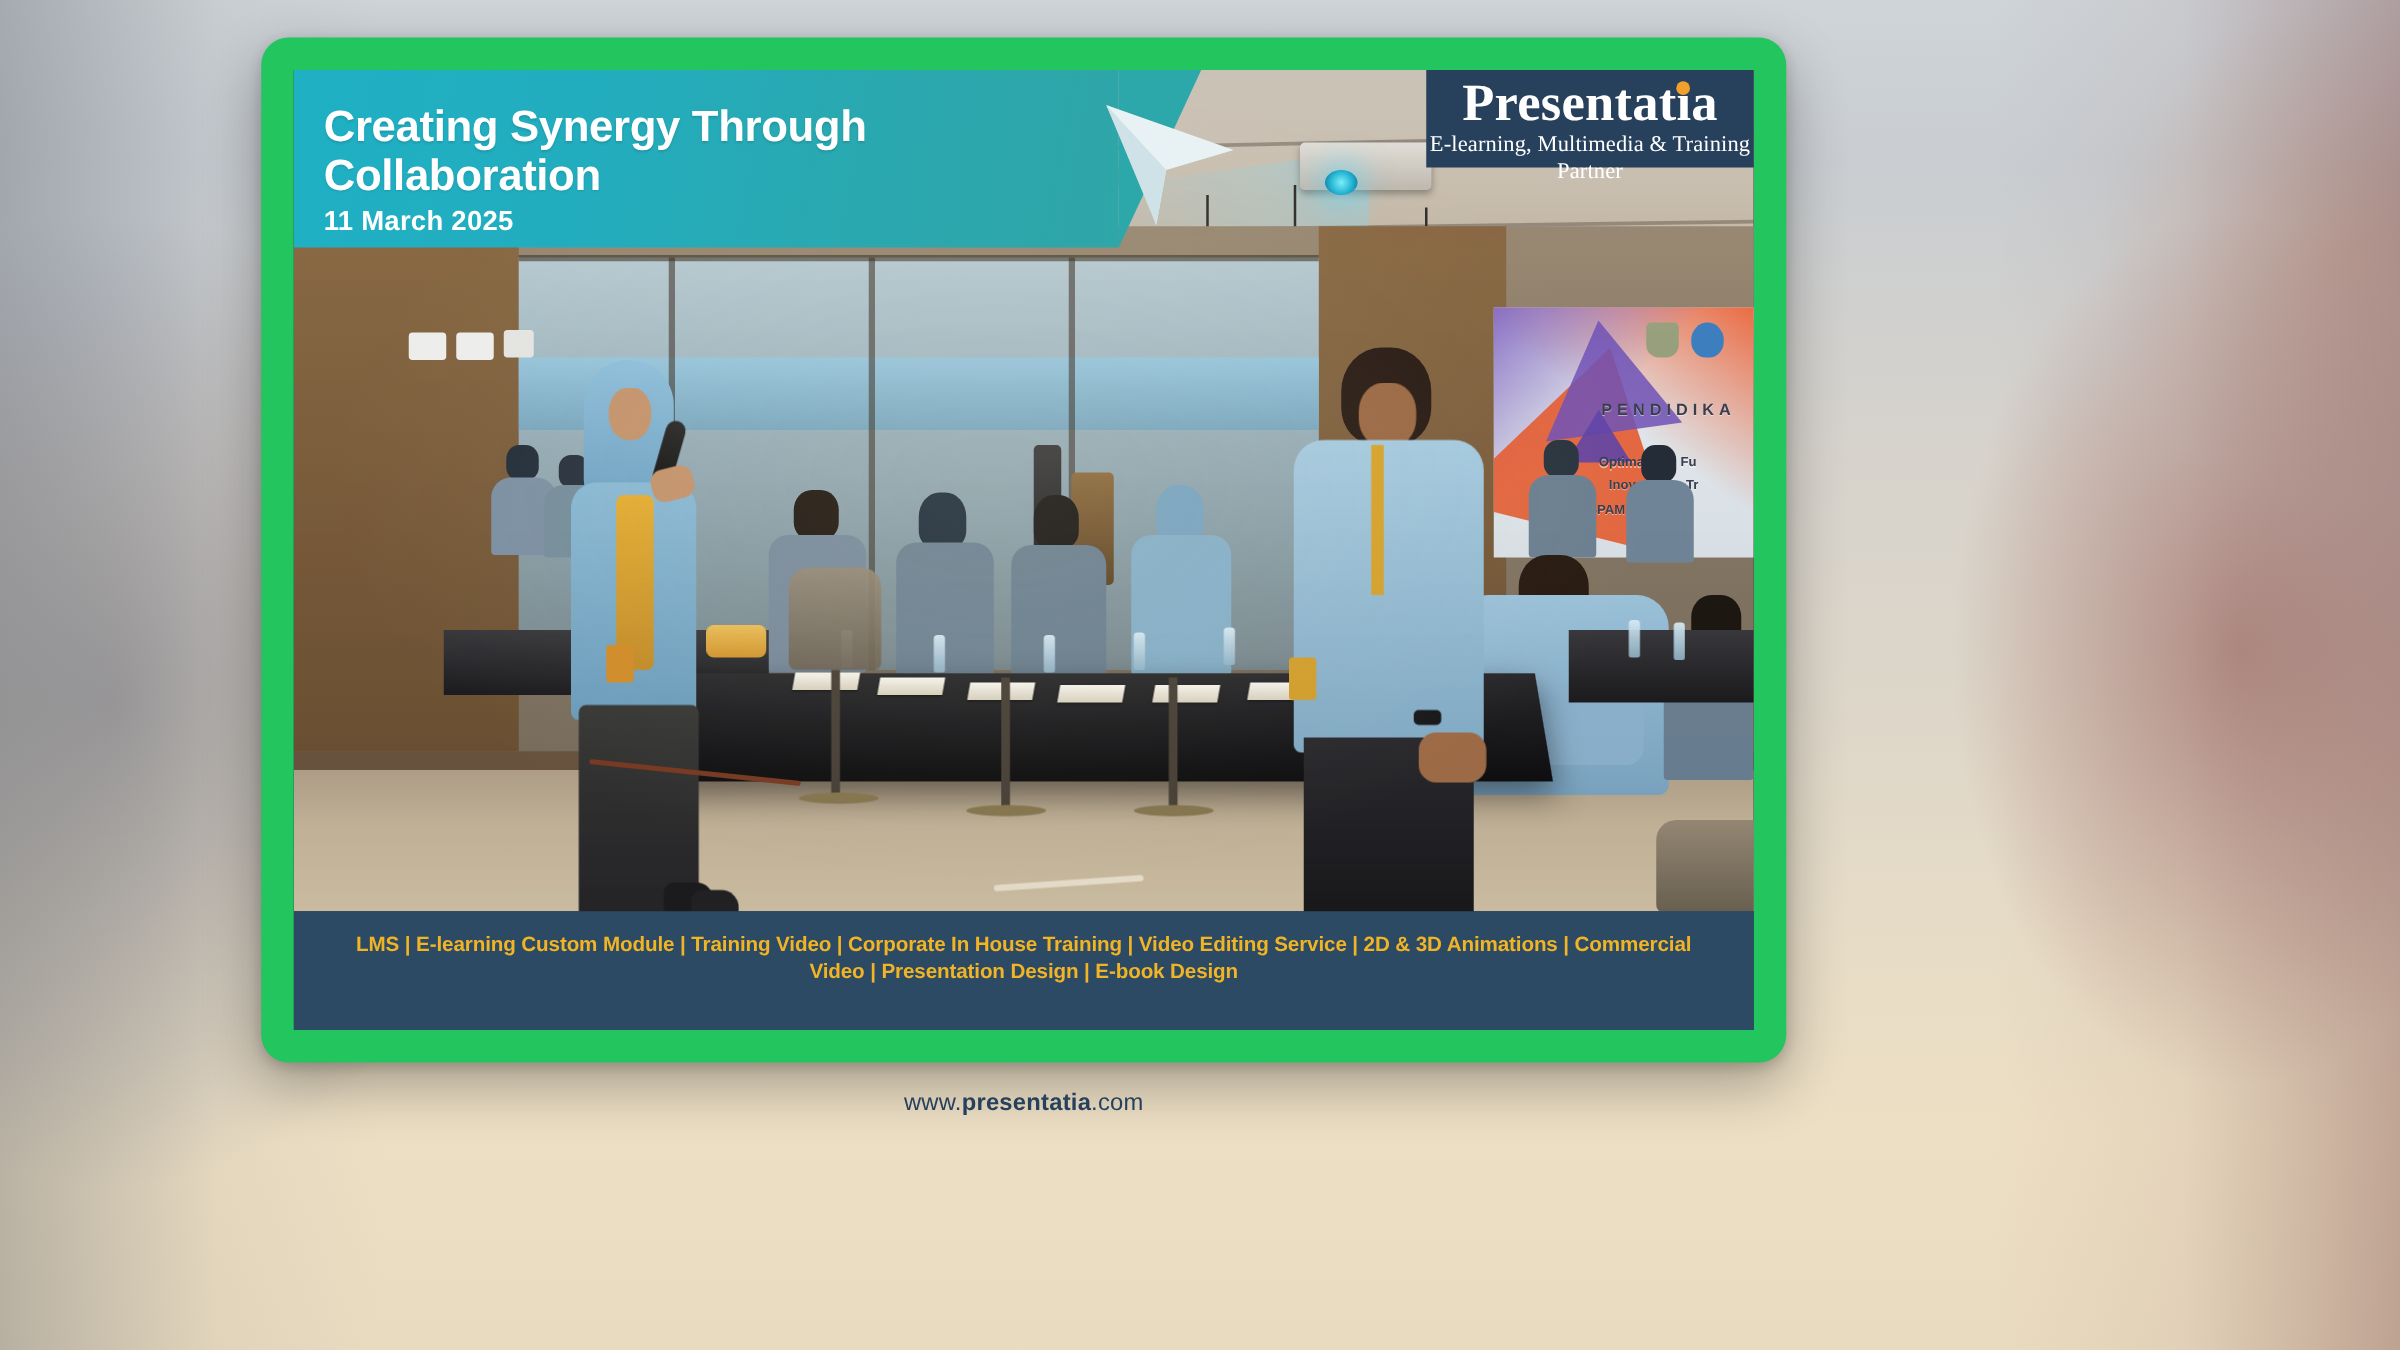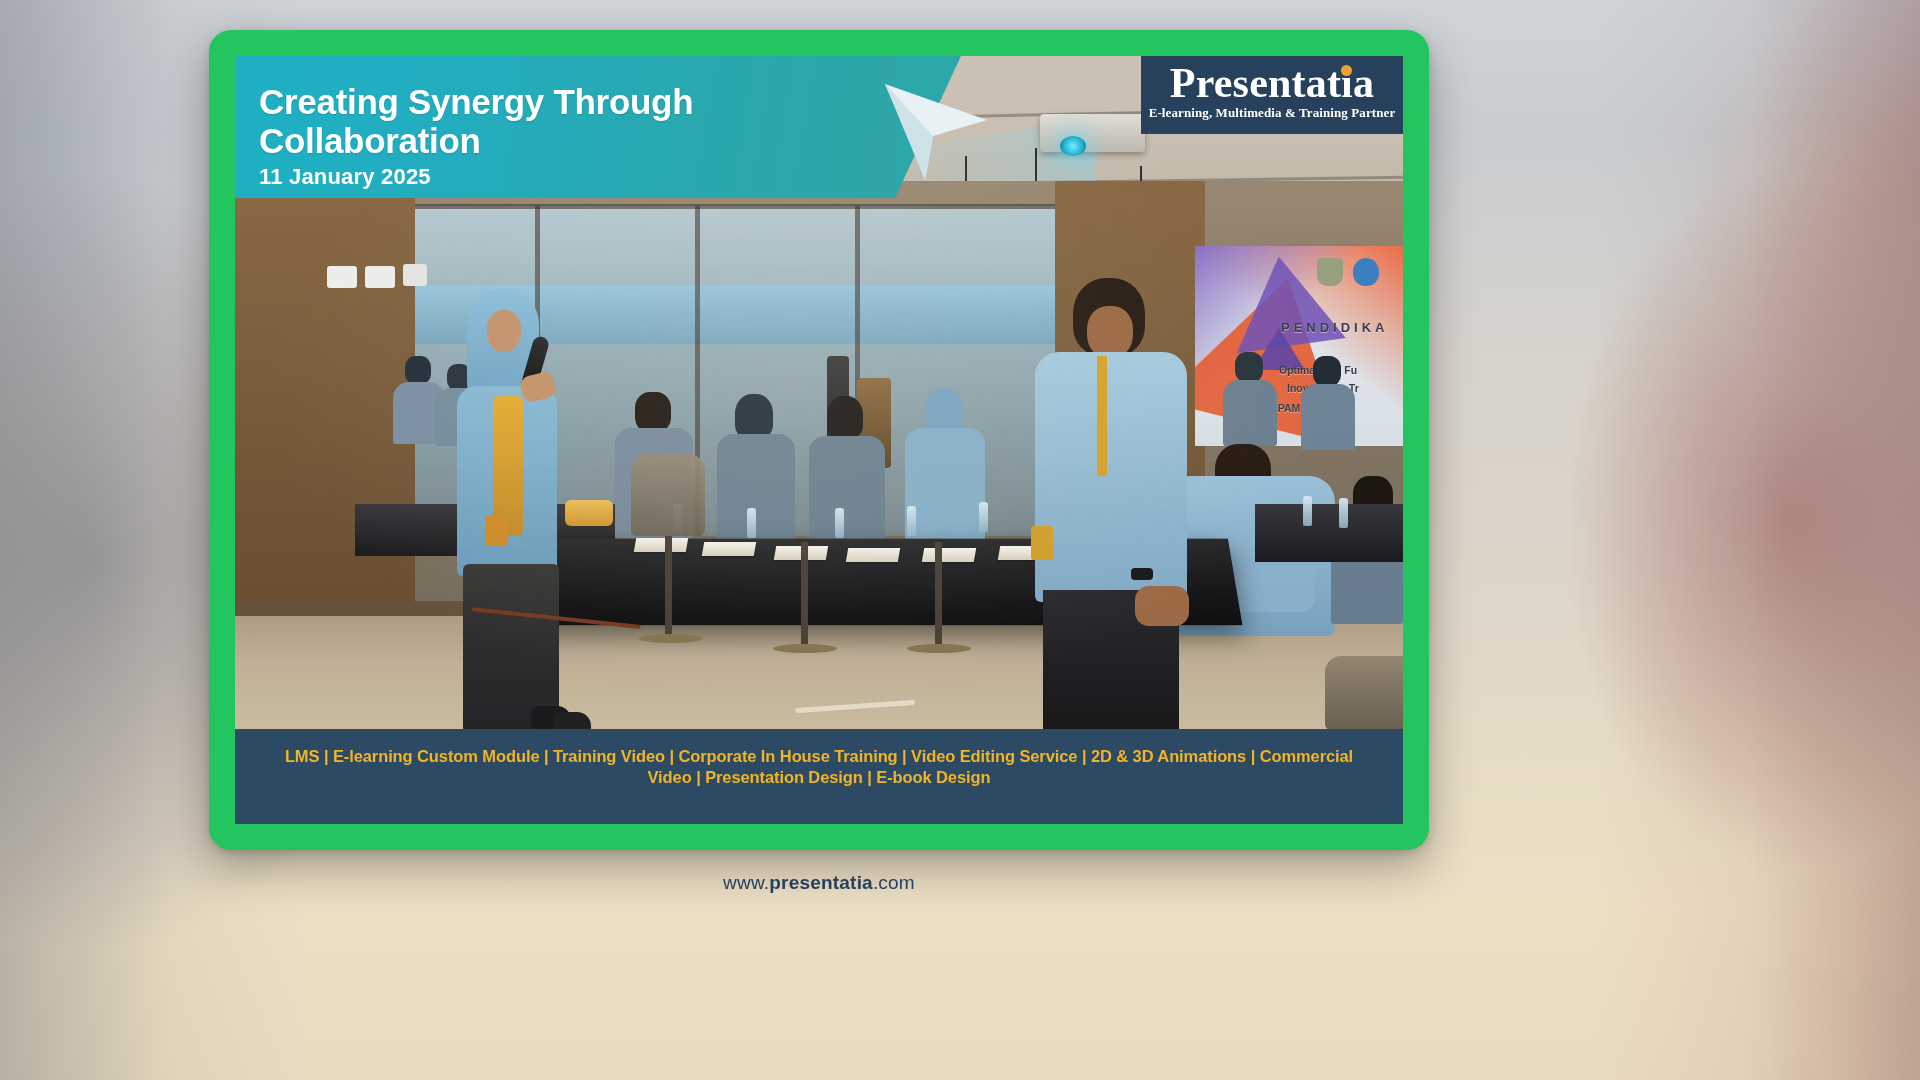--- a/index.html
+++ b/index.html
@@ -303,22 +303,22 @@
   #logo-dot {
     position: absolute;
     right: 22px; top: 3px;
     width: 11px; height: 11px;
     border-radius: 50%;
     background: #f2a02c;
   }
   #logo-tagline {
     color: #ffffff;
     font-family: "Liberation Serif", serif;
-    font-size: 13px;
-    font-weight: 700;
+    font-size: 18px;
+    font-weight: 400;
     margin-top: 1px;
     letter-spacing: 0.1px;
   }
 
   
   #footer-banner {
     position: absolute;
     left: 0; top: 673px;
     width: 1168px; height: 95px;
     background: #2d4a65;
@@ -509,21 +509,21 @@
 
       <div class="ph" style="left:236px;top:560px;width:170px;height:4px;background:#7b3a22;border-radius:3px;transform:rotate(6deg);"></div>
       <div class="ph" style="left:560px;top:648px;width:120px;height:5px;background:#efe6d2;border-radius:3px;transform:rotate(-4deg);"></div>
 
       <div id="photo-grade"></div>
     </div>
 
     <div id="title-banner">
       <div class="corner"></div>
       <div id="event-title">Creating Synergy Through Collaboration</div>
-      <div id="event-date">11 January 2025</div>
+      <div id="event-date">11 March 2025</div>
     </div>
 
     <svg id="flourish" viewBox="0 0 120 120">
       <polygon points="10,8 112,44 58,60 50,104 34,62" fill="#e8f2f4"></polygon>
       <polygon points="10,8 58,60 50,104" fill="#cfe2e7"></polygon>
     </svg>
 
     <div id="logo-plate">
       <div id="logo-word">
         <span>Presentatia</span>

